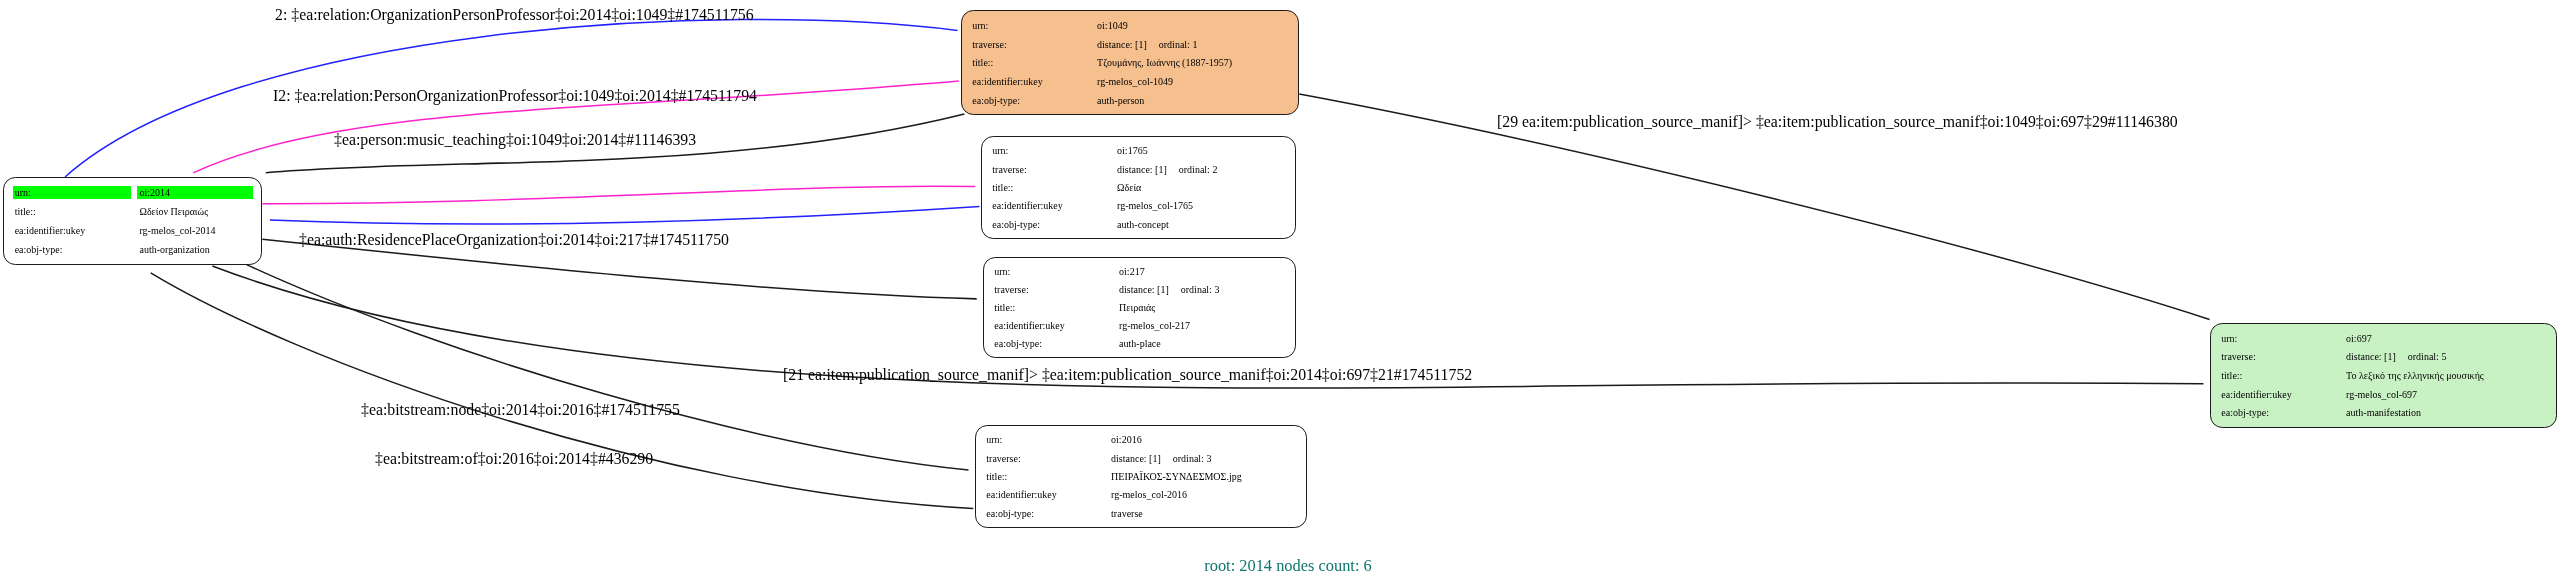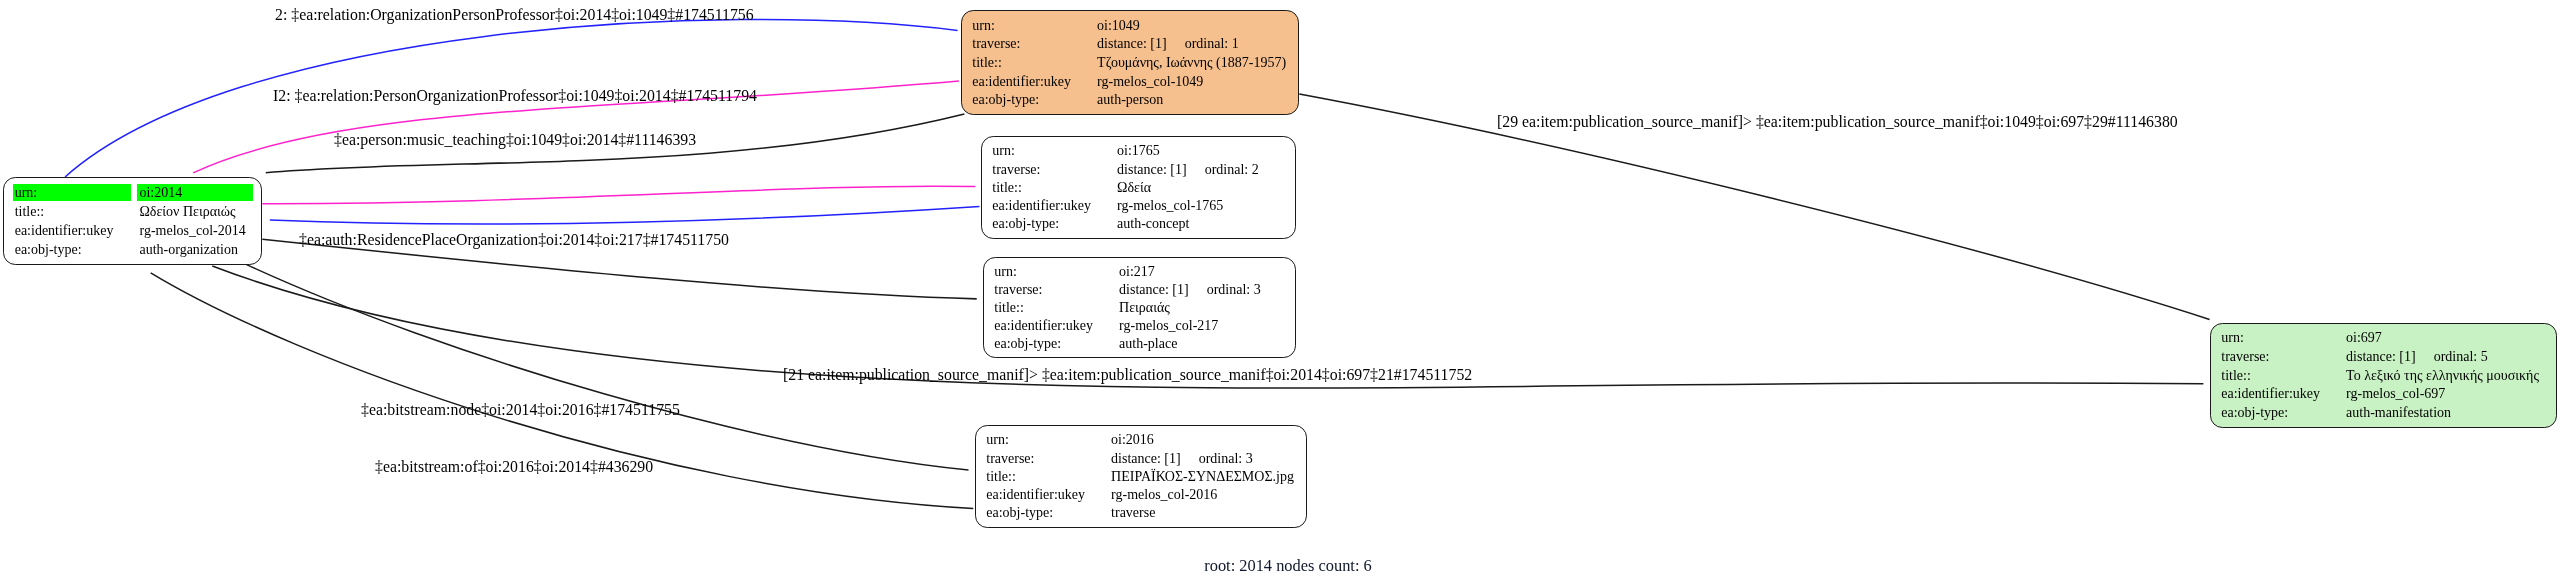--- a/index.html
+++ b/index.html
@@ -32,48 +32,48 @@
   .node {
     position: absolute;
     box-sizing: border-box;
     border: 1.7px solid #1a1a1a;
     border-radius: 12.3px;
     background: #ffffff;
     padding: 4.8px 8.2px;
     display: flex;
     flex-direction: column;
     justify-content: space-around;
-    font-size: 14px;
+    font-size: 10px;
     color: #000;
   }
   .node.fill-person { background: #f6bf8e; }
   .node.fill-manif  { background: #c9f2c4; }
   .nrow {
     display: grid;
     grid-template-columns: 118px 1fr;
     column-gap: 6.8px;
     align-items: center;
     white-space: nowrap;
     line-height: 1.1;
   }
   .nrow .k, .nrow .v { padding: 0.7px 2.1px; }
   .nrow.hl .k, .nrow.hl .v { background: #00ff00; }
-  .v2 { margin-left: 18px; }
+  .v2 { margin-left: 12px; }
 
   .edge-label {
     position: absolute;
     white-space: nowrap;
     font-size: 15.8px;
     color: #000;
   }
   .caption {
     position: absolute;
     white-space: nowrap;
     font-size: 16.4px;
-    color: #0f172a;
+    color: #0f766e;
     transform: translateX(-50%);
   }
 </style>
 </head>
 <body>
 
 <div id="canvas">
 
   <svg id="edges-svg" viewBox="0 0 3761 849" xmlns="http://www.w3.org/2000/svg">
     <defs>
@@ -234,18 +234,18 @@
     </div>
   </div>
 
   <div class="edge-label" style="left:275px; top:5.5px;">2: ‡ea:relation:OrganizationPersonProfessor‡oi:2014‡oi:1049‡#174511756</div>
   <div class="edge-label" style="left:273px; top:87px;">I2: ‡ea:relation:PersonOrganizationProfessor‡oi:1049‡oi:2014‡#174511794</div>
   <div class="edge-label" style="left:334px; top:131px;">‡ea:person:music_teaching‡oi:1049‡oi:2014‡#11146393</div>
   <div class="edge-label" style="left:299px; top:231px;">‡ea:auth:ResidencePlaceOrganization‡oi:2014‡oi:217‡#174511750</div>
   <div class="edge-label" style="left:783px; top:366px;">[21 ea:item:publication_source_manif]&gt; ‡ea:item:publication_source_manif‡oi:2014‡oi:697‡21#174511752</div>
   <div class="edge-label" style="left:1497px; top:113px;">[29 ea:item:publication_source_manif]&gt; ‡ea:item:publication_source_manif‡oi:1049‡oi:697‡29#11146380</div>
   <div class="edge-label" style="left:361px; top:401px;text-align:right;">‡ea:bitstream:node‡oi:2014‡oi:2016‡#174511755</div>
-  <div class="edge-label" style="left:375px; top:450px;margin-top:8px;">‡ea:bitstream:of‡oi:2016‡oi:2014‡#436290</div>
+  <div class="edge-label" style="left:375px; top:450px;">‡ea:bitstream:of‡oi:2016‡oi:2014‡#436290</div>
 
   <div class="caption" style="left:1288px; top:556px;">root: 2014 nodes count: 6</div>
 
 </div>
 
 
 </body></html>

